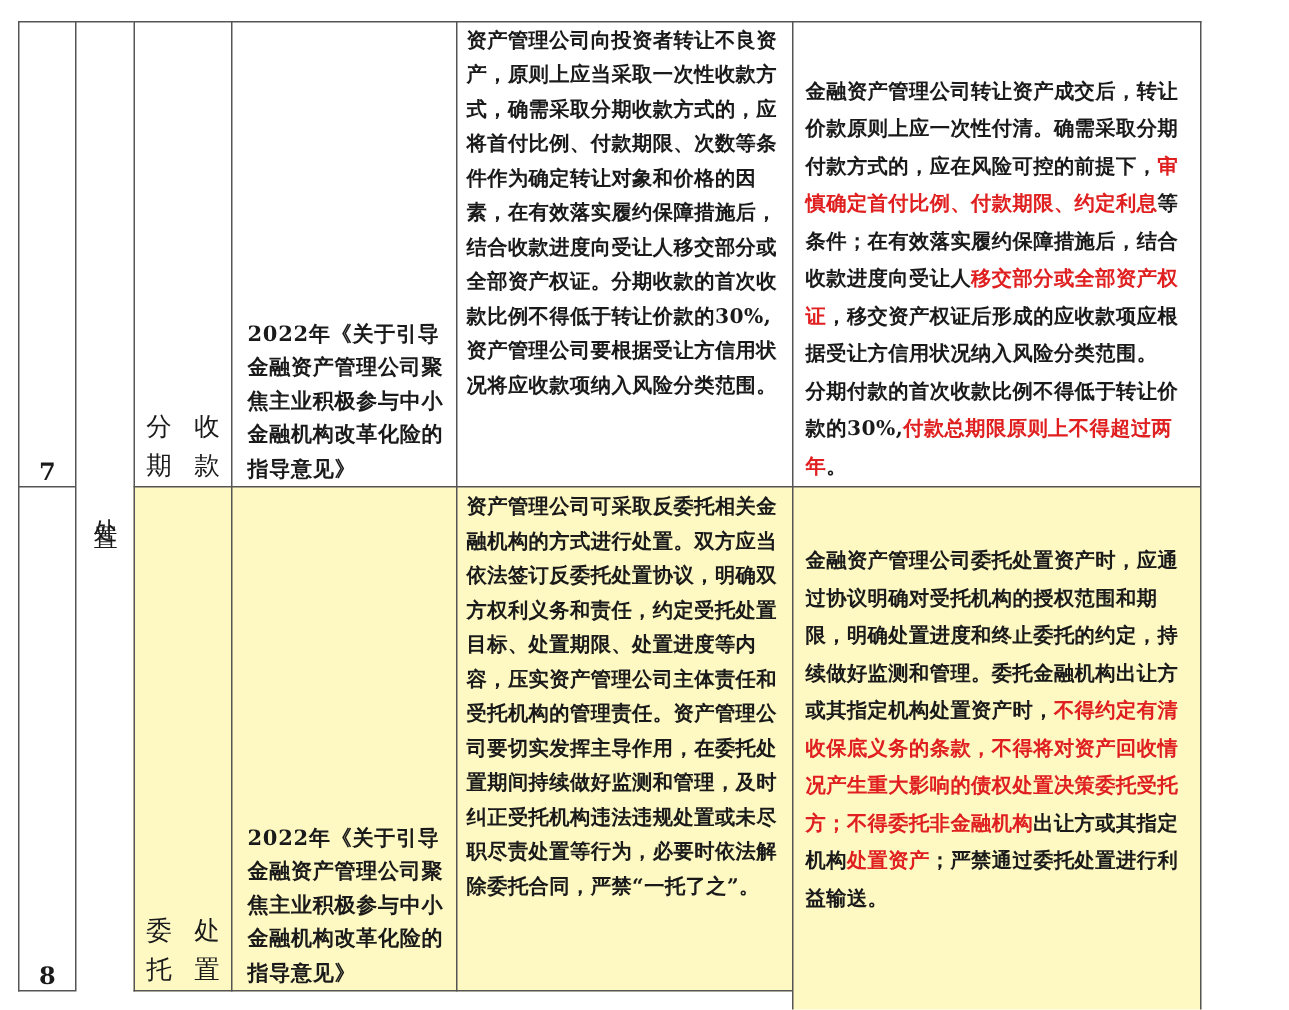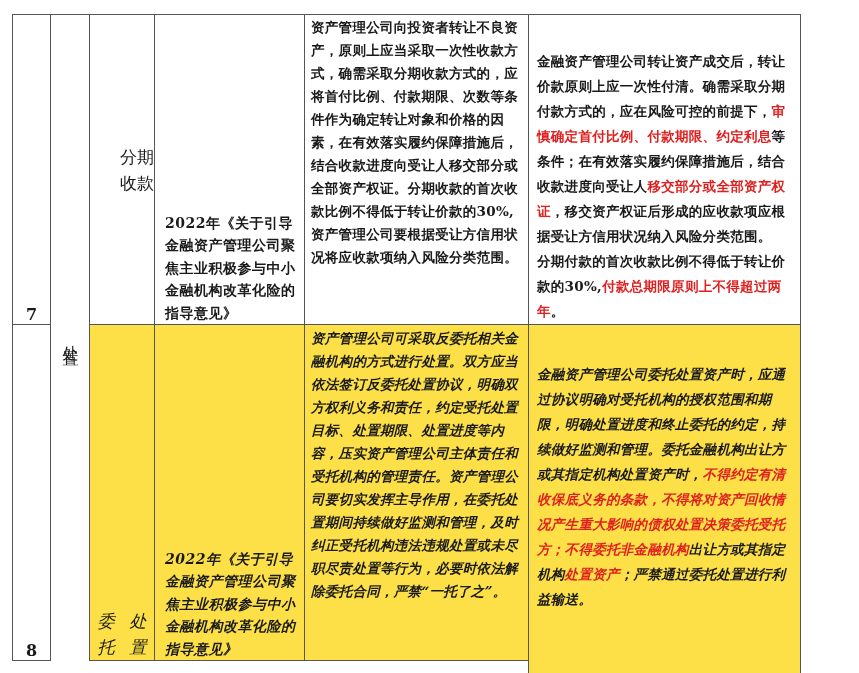--- a/index.html
+++ b/index.html
@@ -1,21 +1,21 @@
 <!DOCTYPE html>
 <html><head>
 <meta charset="utf-8">
 <style>
   html, body { margin: 0; padding: 0; background: #ffffff; }
   body { width: 859px; height: 673px; position: relative; overflow: hidden;
          font-family: "DejaVu Serif", "Liberation Serif", serif; color: #1a1a1a; }
   .tbl { position: absolute; left: 12px; top: 14px; width: 789px; height: 647px; }
   .cell { position: absolute; box-sizing: border-box; display: flex; align-items: flex-end;
           border-left: 1.5px solid #555; border-top: 1.5px solid #555; }
-  .blue { background: #fde047; font-style: italic; }
+  .blue { background: #fef9c3; }
   .num { justify-content: center; font-weight: bold; font-size: 16px; }
   .cat { justify-content: center; font-size: 17px; line-height: 26px; text-align: center; }
   .doc { font-size: 14px; line-height: 22.5px; padding: 0 8px 0 10px; font-weight: bold; letter-spacing: 0.5px; }
   .txt { font-size: 13.5px; line-height: 23px; padding: 0 6px 0 6px; font-weight: bold; letter-spacing: 0.3px; align-items: flex-start; }
   .txt2 { font-size: 13.5px; line-height: 25px; padding: 0 6px 0 8px; font-weight: bold; letter-spacing: 0.3px; }
   .red { color: #e02020; }
   .vtext { writing-mode: vertical-rl; text-orientation: upright; font-size: 16px; letter-spacing: 6px; }
 </style>
 </head>
 <body>
@@ -23,21 +23,21 @@
 <div class="tbl">
 
   <div class="cell num" style="left:0;top:0;width:38px;height:310px;">
     <span>7</span>
   </div>
 
   <div class="cell" style="left:38px;top:0;width:39px;height:647px;justify-content:center;align-items:center;">
     <span class="vtext">处置</span>
   </div>
 
-  <div class="cell cat" style="left:77px;top:0;width:65px;height:310px;flex-direction:column;">
+  <div class="cell cat" style="left:77px;top:0;width:65px;height:310px;">
     <div>分期</div>
     <div>收款</div>
   </div>
 
   <div class="cell doc" style="left:142px;top:0;width:150px;height:310px;">
     <span>2022年《关于引导金融资产管理公司聚焦主业积极参与中小金融机构改革化险的指导意见》</span>
   </div>
 
   <div class="cell txt" style="left:292px;top:0;width:224px;height:310px;padding-top:1px;">
     <span>资产管理公司向投资者转让不良资产，原则上应当采取一次性收款方式，确需采取分期收款方式的，应将首付比例、付款期限、次数等条件作为确定转让对象和价格的因素，在有效落实履约保障措施后，结合收款进度向受让人移交部分或全部资产权证。分期收款的首次收款比例不得低于转让价款的30%,资产管理公司要根据受让方信用状况将应收款项纳入风险分类范围。</span>

